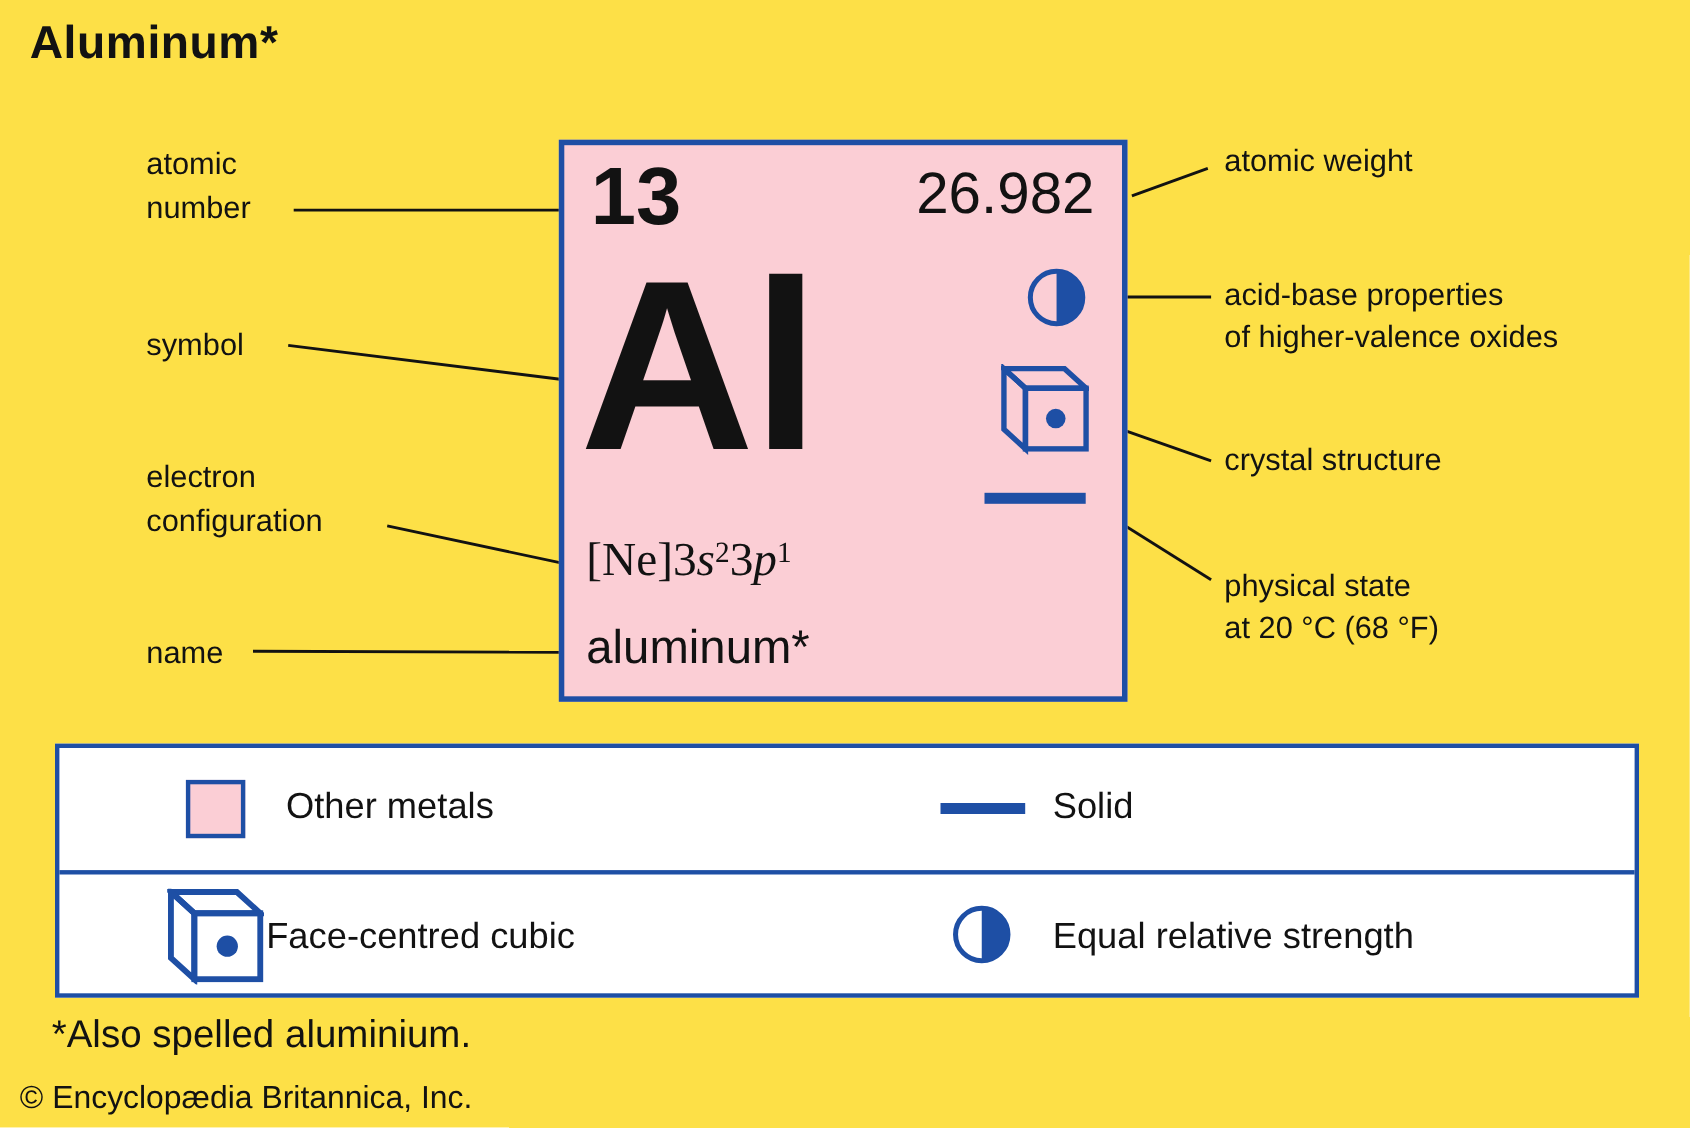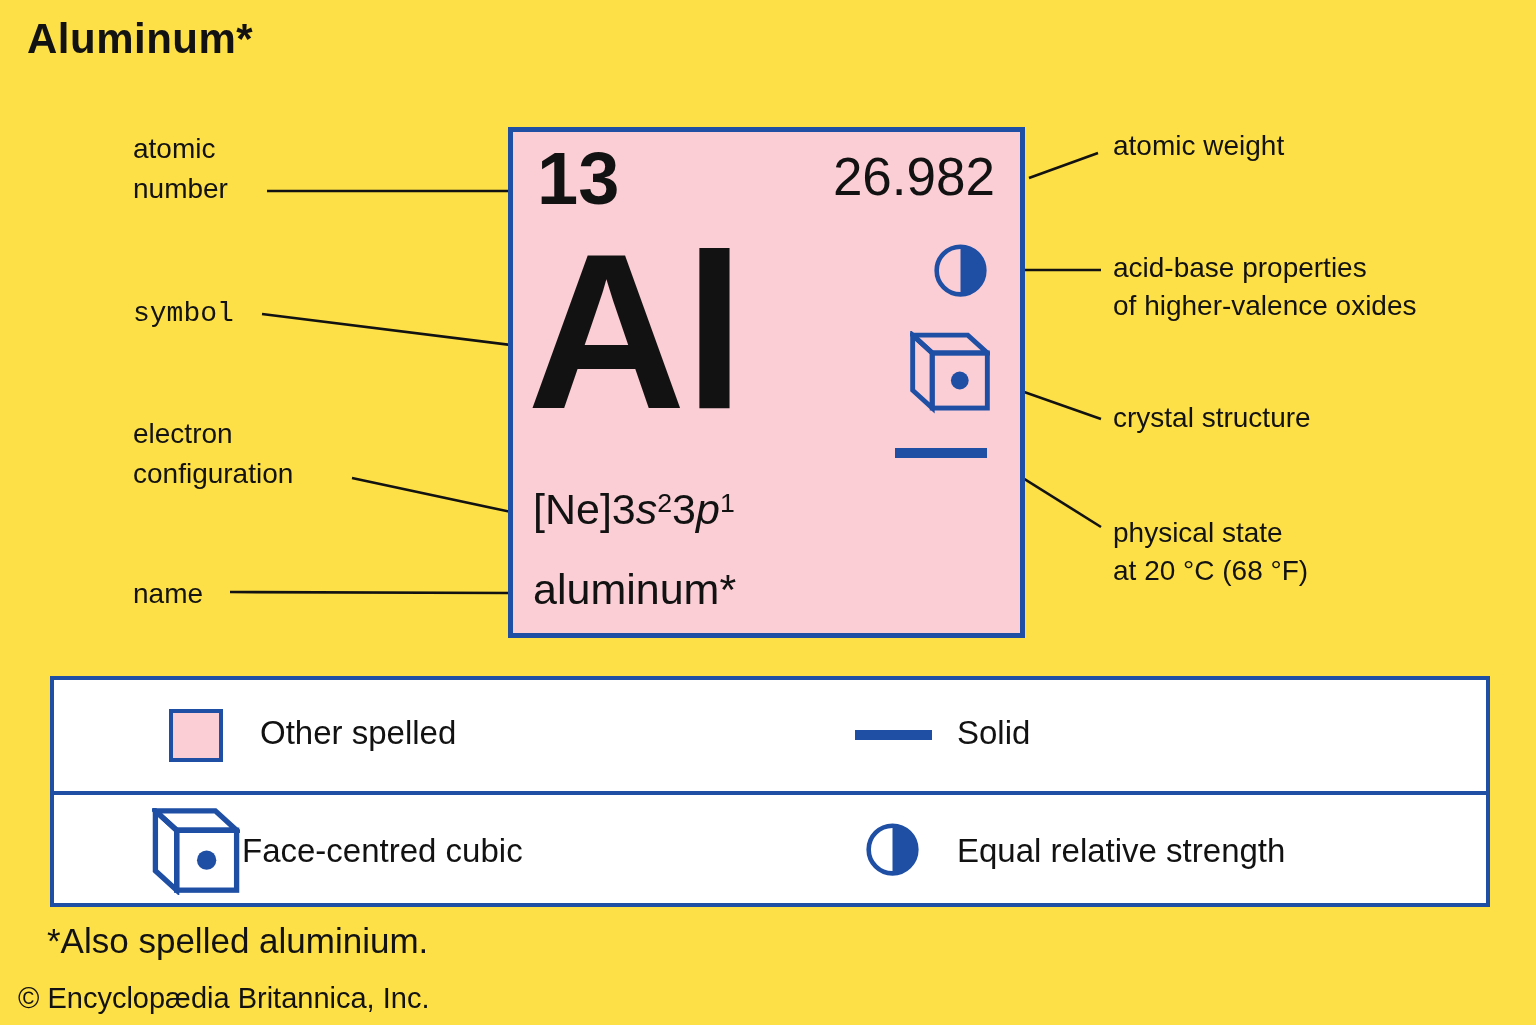--- a/index.html
+++ b/index.html
@@ -26,38 +26,38 @@
   svg.connectors line{stroke:var(--ink);stroke-width:2.6px;}
 
   
   .card{
     position:absolute;left:508px;top:127px;width:517px;height:511px;
     box-sizing:border-box;border:5px solid var(--blue);background:var(--pink);text-align:right;
   }
   .atomic-number{position:absolute;left:24px;top:10px;font-size:74px;font-weight:700;line-height:1;}
   .atomic-weight{position:absolute;right:25px;top:18px;font-size:53px;font-weight:400;line-height:1;}
   .symbol{position:absolute;left:14px;top:90px;font-size:220px;font-weight:700;line-height:1;letter-spacing:-2px;}
-  .econfig{position:absolute;left:20px;top:352px;font-size:43px;line-height:1.2;}
+  .econfig{position:absolute;left:20px;top:352px;font-size:43px;line-height:1.2;font-family:Liberation Serif, serif;}
   .econfig i{font-style:italic;}
   .econfig sup{font-size:0.62em;vertical-align:0.45em;line-height:0;}
   .el-name{position:absolute;left:20px;top:432px;font-size:43px;line-height:1.2;}
 
   .icon-circle{position:absolute;left:420px;top:111px;width:55px;height:55px;}
   .icon-cube{position:absolute;left:397px;top:199px;width:80px;height:83px;}
   .icon-state{position:absolute;left:382px;top:316px;width:92px;height:10px;background:var(--blue);}
 
   svg .blue-stroke{stroke:var(--blue);fill:none;}
   svg .blue-fill{fill:var(--blue);stroke:none;}
 
   
   .callout{
     position:absolute;font-size:28px;line-height:40px;white-space:pre-line;
   }
   .co-atomic-number{left:133px;top:129px;}
-  .co-symbol{left:133px;top:294px;font-family:Liberation Mono, monospace;}
+  .co-symbol{left:133px;top:294px;}
   .co-econfig{left:133px;top:414px;}
   .co-name{left:133px;top:574px;}
   .co-atomic-weight{left:1113px;top:127px;line-height:38px;}
   .co-acid-base{left:1113px;top:249px;line-height:38px;}
   .co-crystal{left:1113px;top:399px;line-height:38px;}
   .co-physical{left:1113px;top:514px;line-height:38px;}
 
   
   .legend{
     position:absolute;left:50px;top:676px;width:1440px;height:231px;
@@ -137,21 +137,21 @@
   <div class="callout co-acid-base">acid-base properties
 of higher-valence oxides</div>
   <div class="callout co-crystal">crystal structure</div>
   <div class="callout co-physical">physical state
 at 20 °C (68 °F)</div>
 
   <div class="legend">
     <div class="legend-divider"></div>
 
     <div class="legend-swatch"></div>
-    <div class="legend-label ll-other">Other spelled</div>
+    <div class="legend-label ll-other">Other metals</div>
 
     <div class="legend-line"></div>
     <div class="legend-label ll-solid">Solid</div>
 
     <div class="legend-cube">
       <svg viewBox="0 0 90 90" width="88" height="87">
         <path class="blue-stroke" d="M3 3 L65 3 L87 23 L25 23 Z" stroke-width="5.5"></path>
         <path class="blue-stroke" d="M3 3 L25 23 L25 85 L3 65 Z" stroke-width="5.5"></path>
         <rect class="blue-stroke" x="25" y="23" width="62" height="62" stroke-width="5.5"></rect>
         <circle class="blue-fill" cx="56" cy="54" r="10"></circle>

